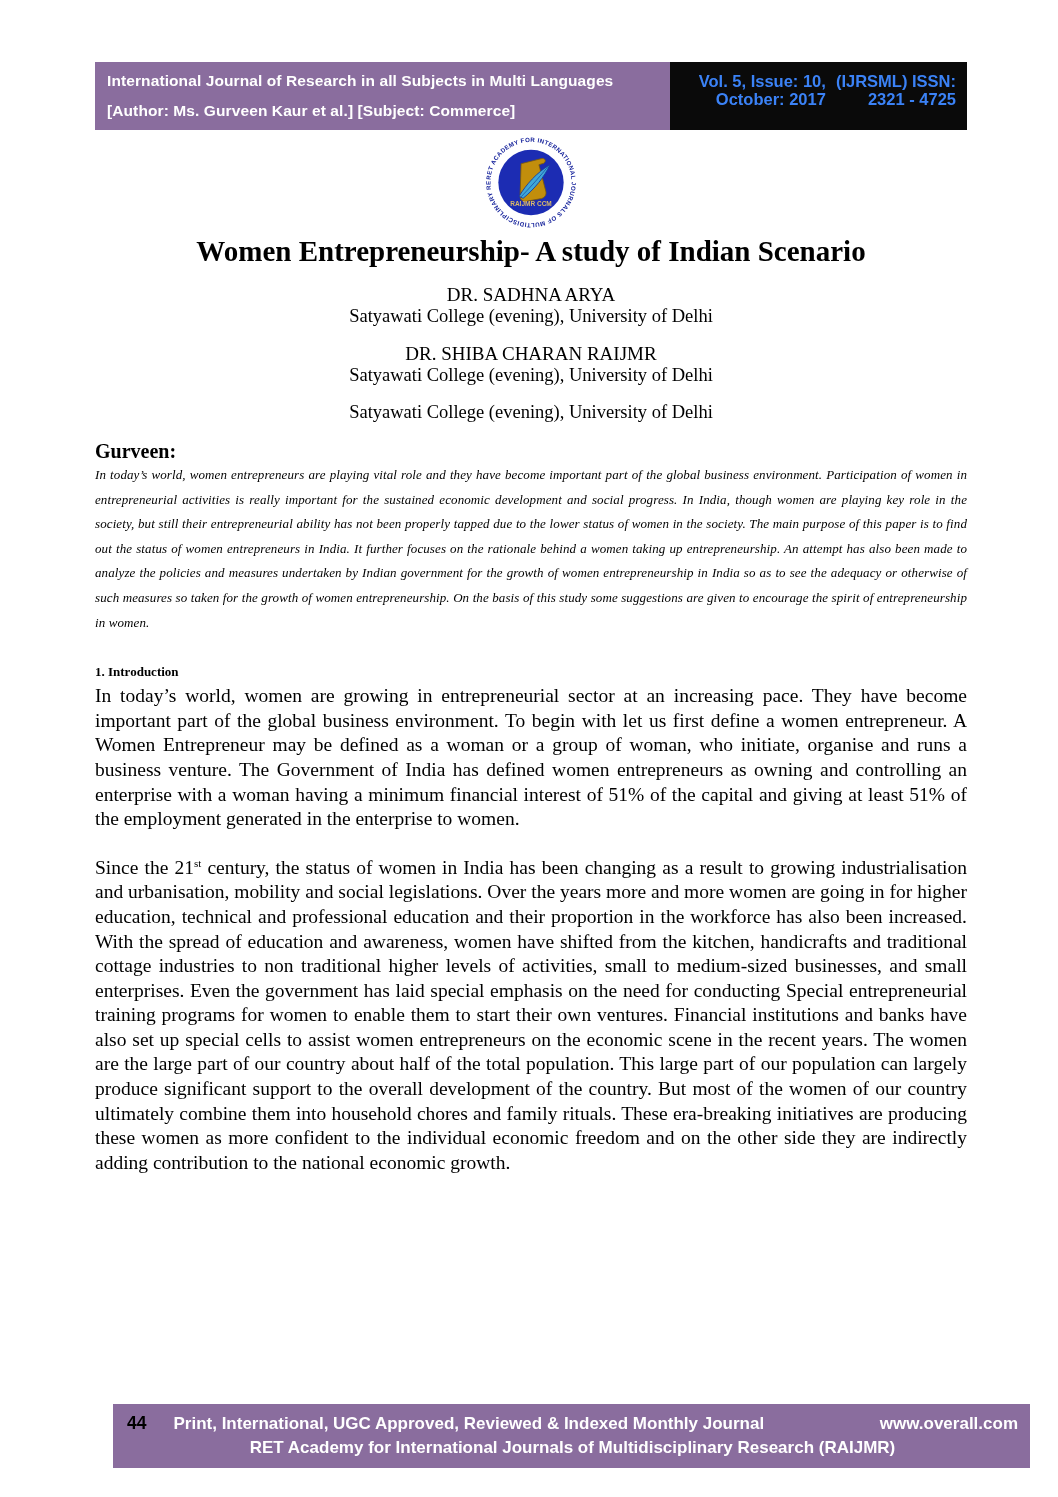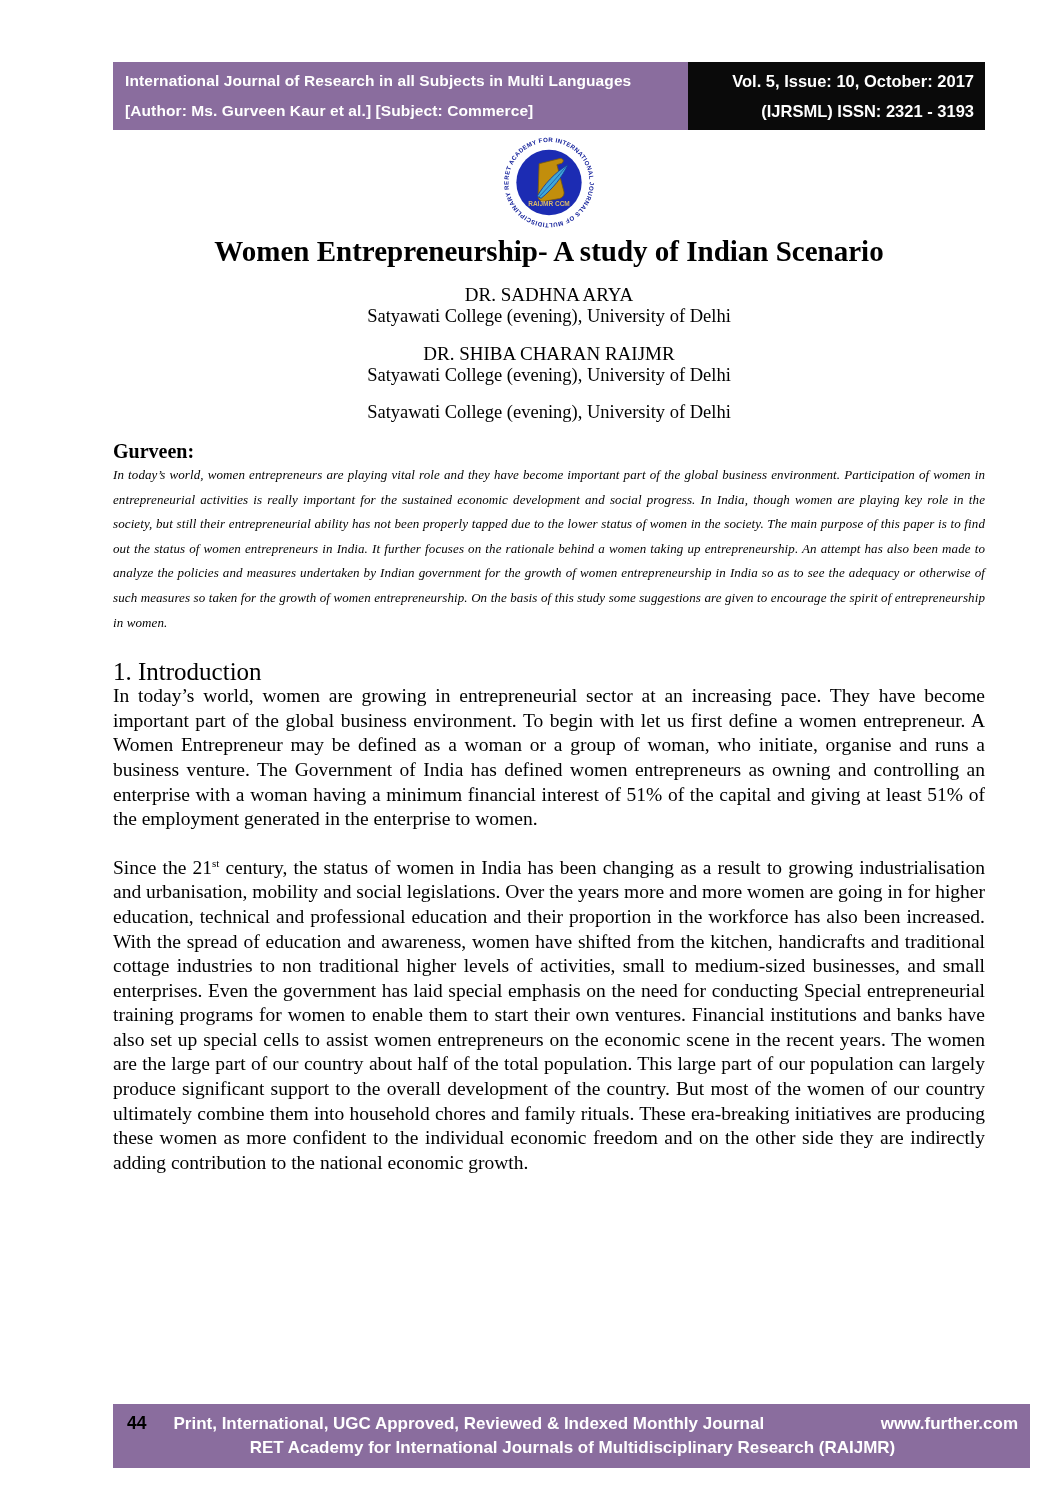--- a/index.html
+++ b/index.html
@@ -5,34 +5,34 @@
   * { margin:0; padding:0; box-sizing:border-box; }
   html,body { background:#ffffff; }
   body {
     width:1058px; height:1497px;
     font-family:"Liberation Serif", serif;
     color:#000;
     position:relative;
     overflow:hidden;
   }
   .page { position:absolute; inset:0; background:#fff; }
-  .content { position:absolute; left:113px; top:62px; width:872px; }
+  .content { position:absolute; left:95px; top:62px; width:872px; }
 
   
   .header { display:flex; height:68px; font-family:"Liberation Sans", sans-serif; font-weight:bold; }
   .header-left {
     width:575px; background:#8a6d9e; color:#fff;
     padding:10px 8px 10px 12px;
     display:flex; flex-direction:column; justify-content:space-between;
     font-size:15.5px; line-height:18px; letter-spacing:0.1px;
   }
   .header-right {
-    flex:1; background:#0a0a0a; color:#ffffff;
+    flex:1; background:#0a0a0a; color:#3b82f6;
     padding:10px 11px 10px 8px; text-align:right;
-    display:flex; flex-direction:column; justify-content:space-between;
+    display:flex; justify-content:space-between;
     font-size:16.5px; line-height:18px;
   }
 
   
   .logo-wrap { width:100px; height:99px; margin:3px auto 0; }
 
   
   .paper-title {
     text-align:center; font-weight:bold; font-size:29px; line-height:36px; margin-top:1px;
   }
@@ -44,21 +44,21 @@
   
   .abstract-heading { font-size:20px; font-weight:bold; line-height:24px; margin-top:5px; }
   .abstract-text {
     font-style:italic; font-size:13px; line-height:24.6px;
     text-align:justify; letter-spacing:0.1px;
   }
   .keywords { margin-top:25px; font-size:19.5px; line-height:24.6px; text-align:justify; }
   .keywords-label { font-weight:bold; }
   .keywords-text { font-style:italic; }
 
-  .section-heading { margin-top:25px; font-size:25px; font-weight:normal; line-height:24px; }
+  .section-heading { margin-top:25px; font-size:13px; font-weight:bold; line-height:24px; }
   .para { font-size:19.5px; line-height:24.6px; text-align:justify; }
   .para-gap { margin-top:24px; }
   sup.ord { font-size:11px; line-height:0; vertical-align:super; }
 
   
   .footer {
     position:absolute; left:113px; top:1404px; width:917px;
     background:#8a6d9e; color:#fff;
     font-family:"Liberation Sans", sans-serif; font-weight:bold;
     padding:9px 12px 10px 14px; font-size:17px; line-height:20px;
@@ -74,21 +74,21 @@
 <div class="page">
   <div class="content">
 
     <div class="header">
       <div class="header-left">
         <div>International Journal of Research in all Subjects in Multi Languages</div>
         <div>[Author: Ms. Gurveen Kaur et al.] [Subject: Commerce]</div>
       </div>
       <div class="header-right">
         <div>Vol. 5, Issue: 10, October: 2017</div>
-        <div>(IJRSML)  ISSN: 2321 - 3193</div>
+        <div>(IJRSML)  ISSN: 2321 - 4725</div>
       </div>
     </div>
 
     <div class="logo-wrap">
       <svg viewBox="0 0 100 100" width="100" height="99">
         <defs>
           <path id="ringpath" d="M 50 50 m -41 0 a 41 41 0 1 1 82 0 a 41 41 0 1 1 -82 0" fill="none"></path>
         </defs>
         <circle cx="50" cy="50" r="49.5" fill="#ffffff"></circle>
         <text font-family="Liberation Sans, sans-serif" font-size="6.2" font-weight="bold" fill="#15229b" letter-spacing="0.4">
@@ -127,17 +127,17 @@
     <div class="section-heading">1. Introduction</div>
     <div class="para">In today’s world, women are growing in entrepreneurial sector at an increasing pace. They have become important part of the global business environment. To begin with let us first define a women entrepreneur. A Women Entrepreneur may be defined as a woman or a group of woman, who initiate, organise and runs a business venture. The Government of India has defined women entrepreneurs as owning and controlling an enterprise with a woman having a minimum financial interest of 51% of the capital and giving at least 51% of the employment generated in the enterprise to women.</div>
     <div class="para para-gap"><span>Since the 21</span><sup class="ord">st</sup><span> century, the status of women in India has been changing as a result to growing industrialisation and urbanisation, mobility and social legislations. Over the years more and more women are going in for higher education, technical and professional education and their proportion in the workforce has also been increased. With the spread of education and awareness, women have shifted from the kitchen, handicrafts and traditional cottage industries to non traditional higher levels of activities, small to medium-sized businesses, and small enterprises. Even the government has laid special emphasis on the need for conducting Special entrepreneurial training programs for women to enable them to start their own ventures. Financial institutions and banks have also set up special cells to assist women entrepreneurs on the economic scene in the recent years. The women are the large part of our country about half of the total population. This large part of our population can largely produce significant support to the overall development of the country. But most of the women of our country ultimately combine them into household chores and family rituals. These era-breaking initiatives are producing these women as more confident to the individual economic freedom and on the other side they are indirectly adding contribution to the national economic growth.</span></div>
 
   </div>
 
   <div class="footer">
     <div class="footer-line1">
       <span class="footer-pagenum">44</span>
       <span>Print, International, UGC Approved,  Reviewed &amp; Indexed Monthly Journal</span>
-      <span class="footer-site">www.further.com</span>
+      <span class="footer-site">www.overall.com</span>
     </div>
     <div class="footer-line2">RET Academy for International Journals of Multidisciplinary Research (RAIJMR)</div>
   </div>
 </div>
 
 </body></html>

